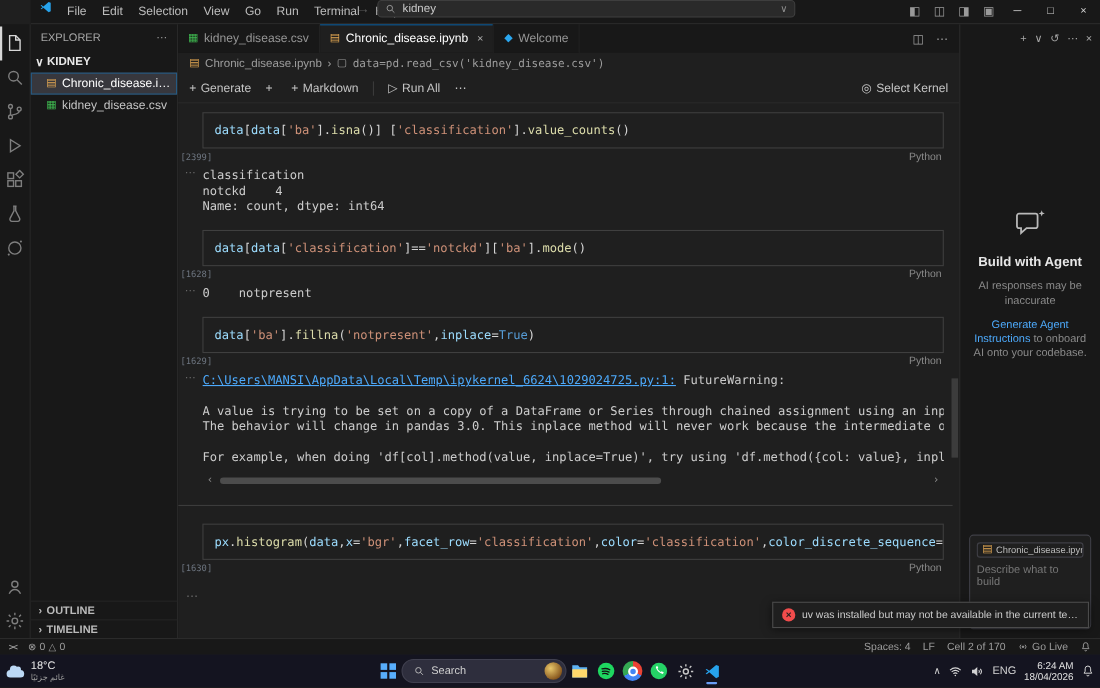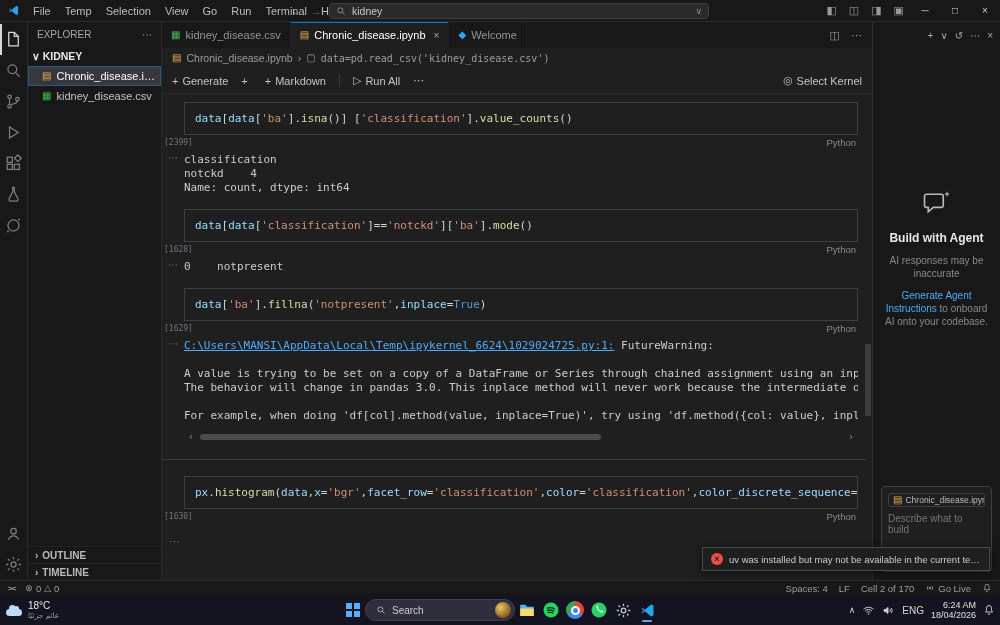--- a/index.html
+++ b/index.html
@@ -2,21 +2,21 @@
 <html><head>
 <meta charset="utf-8">
 <style>
   * { box-sizing: border-box; margin: 0; padding: 0; }
   html, body { width: 1000px; height: 625px; overflow: hidden; background: #1f1f1f;
     font-family: "Liberation Sans", sans-serif; color: #cccccc; position: relative; }
   svg { display: block; }
 
   
   .titlebar { height: 22px; background: #181818; border-bottom: 1px solid #2b2b2b;
-    display: flex; align-items: center; font-size: 11px; color: #bdbdbd; position: relative; }
+    display: flex; font-size: 11px; color: #bdbdbd; position: relative; margin-left: 28px; }
   .logo { width: 26px; display: flex; justify-content: center; }
   .menubar { display: flex; height: 100%; align-items: center; }
   .menu-item { padding: 0 7px; line-height: 22px; }
   .t-center { position: absolute; left: 50%; transform: translateX(-50%); display: flex; align-items: center; gap: 7px; }
   .nav-arrow { color: #8a8a8a; font-size: 12px; }
   .nav-arrow.dim { color: #5a5a5a; }
   .searchbox { width: 380px; height: 16px; background: #2a2a2a; border: 1px solid #3e3e3e; border-radius: 4px;
     display: flex; align-items: center; padding: 0 6px; gap: 6px; font-size: 10.5px; color: #c9c9c9; }
   .searchbox .grow { flex: 1; }
   .sb-ic { color: #8f8f8f; font-size: 9px; }
@@ -158,21 +158,21 @@
 <body>
 
 <div class="titlebar">
   <div class="logo">
     <svg width="13" height="13" viewBox="0 0 24 24">
         <path d="M17 3.5 8.2 11 5 8.6l-1.5.8 3.4 2.6-3.4 2.6 1.5.8L8.2 13l8.8 7.5 3.5-1.7v-14z" fill="#27a3ec"></path>
       </svg>
   </div>
   <div class="menubar">
       <span class="menu-item">File</span>
-      <span class="menu-item">Temp</span>
+      <span class="menu-item">Edit</span>
       <span class="menu-item">Selection</span>
       <span class="menu-item">View</span>
       <span class="menu-item">Go</span>
       <span class="menu-item">Run</span>
       <span class="menu-item">Terminal</span>
       <span class="menu-item">Help</span>
     </div>
   <div class="t-center">
     <span class="nav-arrow">←</span>
     <span class="nav-arrow dim">→</span>

